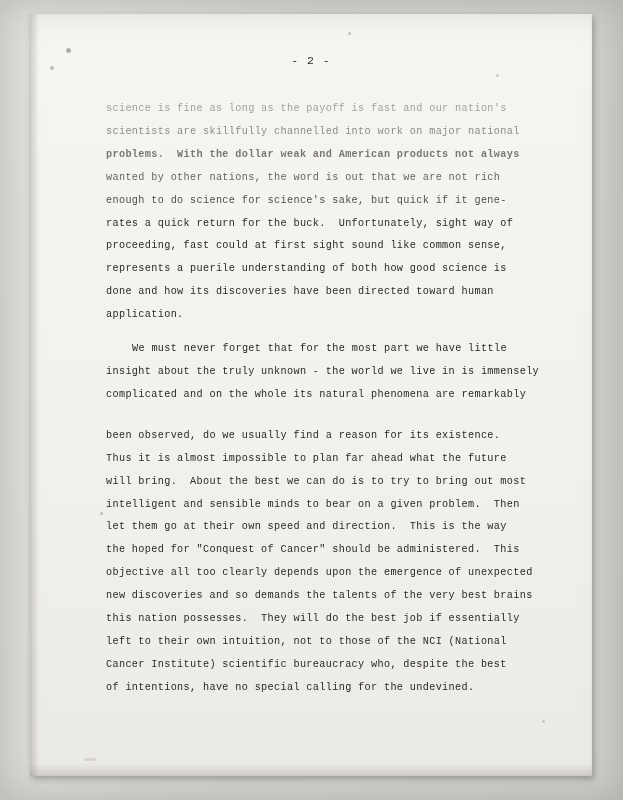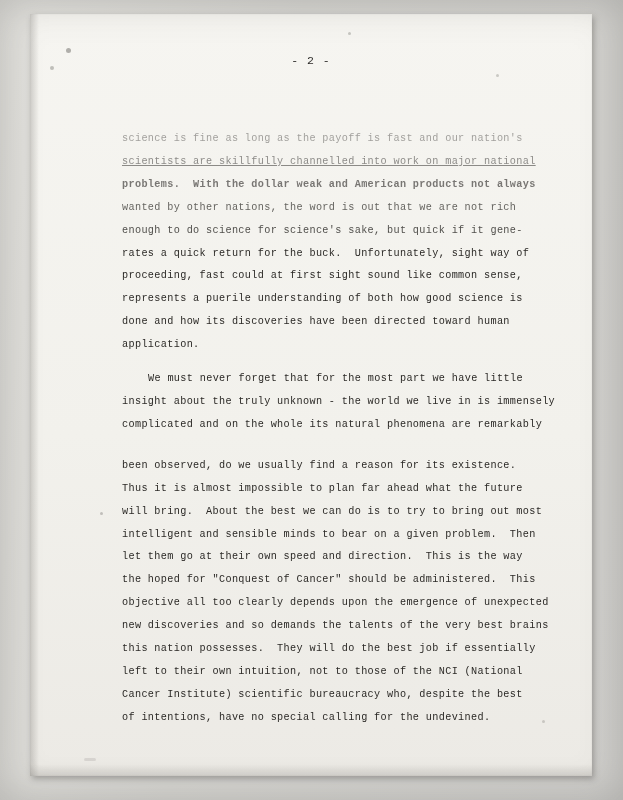--- a/index.html
+++ b/index.html
@@ -79,42 +79,41 @@
     width: 562px;
     text-align: center;
     font-family: "Liberation Mono", monospace;
     font-size: 11.5px;
     letter-spacing: 1px;
     color: #2c2a28;
   }
 
   #body-text {
     position: absolute;
-    left: 92px;
+    left: 76px;
     top: 84px;
     width: 412px;
-    margin-top: 30px;
   }
   .para {
     margin: 0 0 11px 0;
   }
   .para.indent .line:first-child {
     padding-left: 26px;
   }
   .line {
     font-family: "Liberation Mono", monospace;
     font-size: 10.2px;
     line-height: 22.9px;
     letter-spacing: 0.35px;
     color: #2b2926;
     white-space: pre;
   }
   
   .fade-1 { color: rgba(43,41,38,0.42); }
-  .fade-2 { color: rgba(43,41,38,0.52); text-decoration: underline; }
+  .fade-2 { color: rgba(43,41,38,0.52); }
   .fade-3 { color: rgba(43,41,38,0.62); font-weight: bold; }
   .fade-4 { color: rgba(43,41,38,0.72); font-family: Liberation Mono, monospace; }
   .fade-5 { color: rgba(43,41,38,0.82); }
 </style>
 </head>
 <body>
 
 <div id="scan">
   <div id="page">
 

